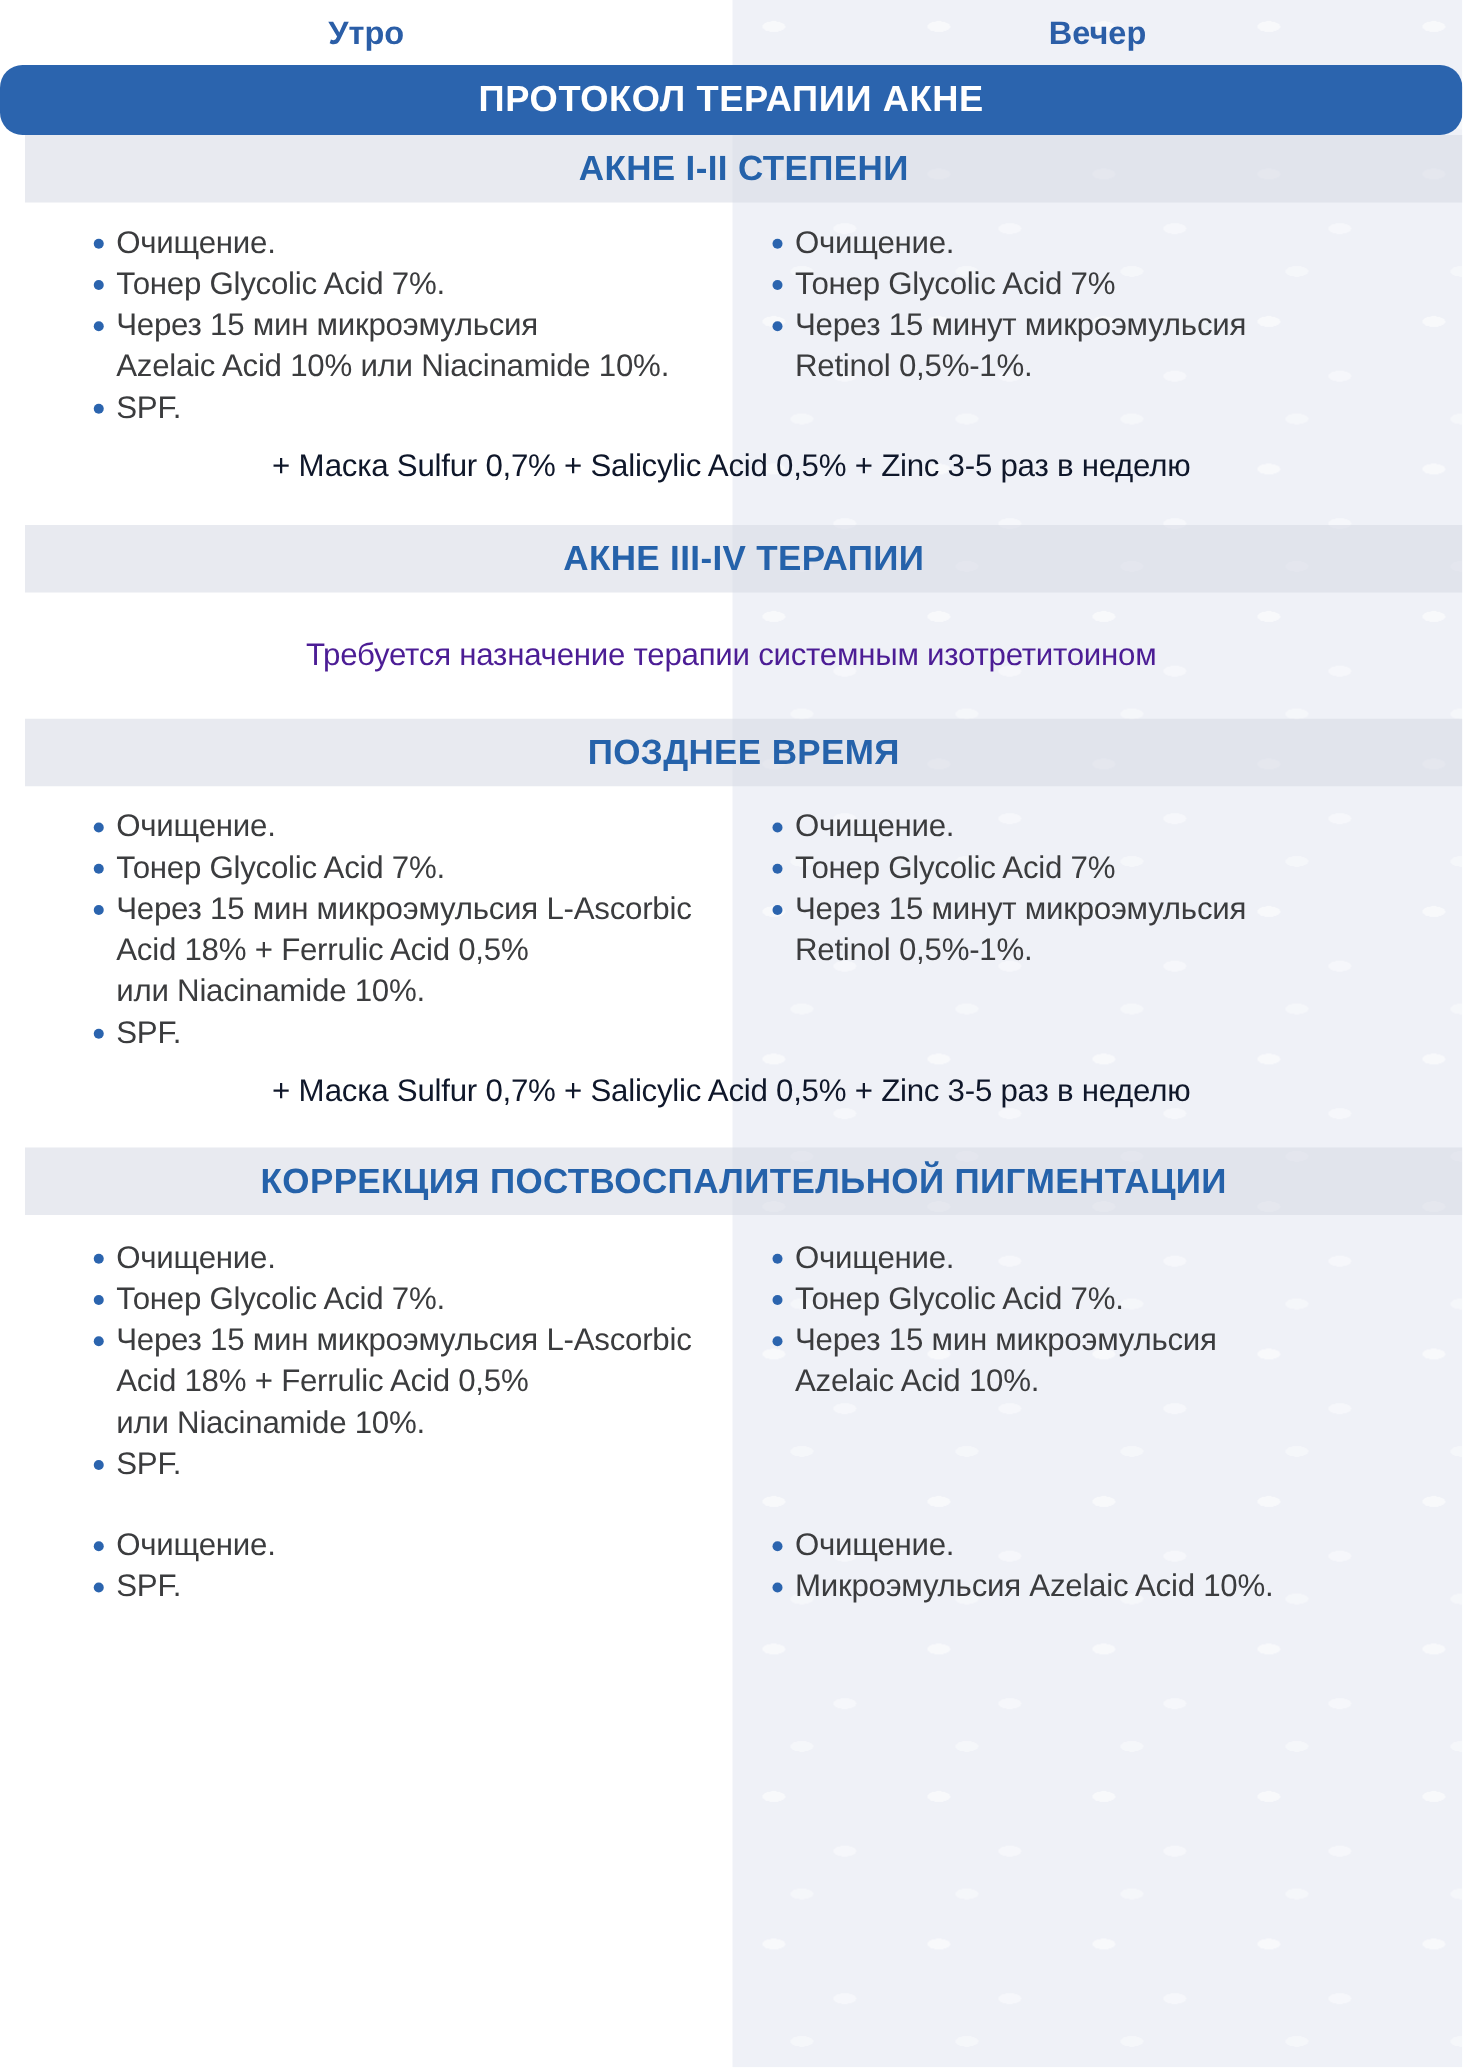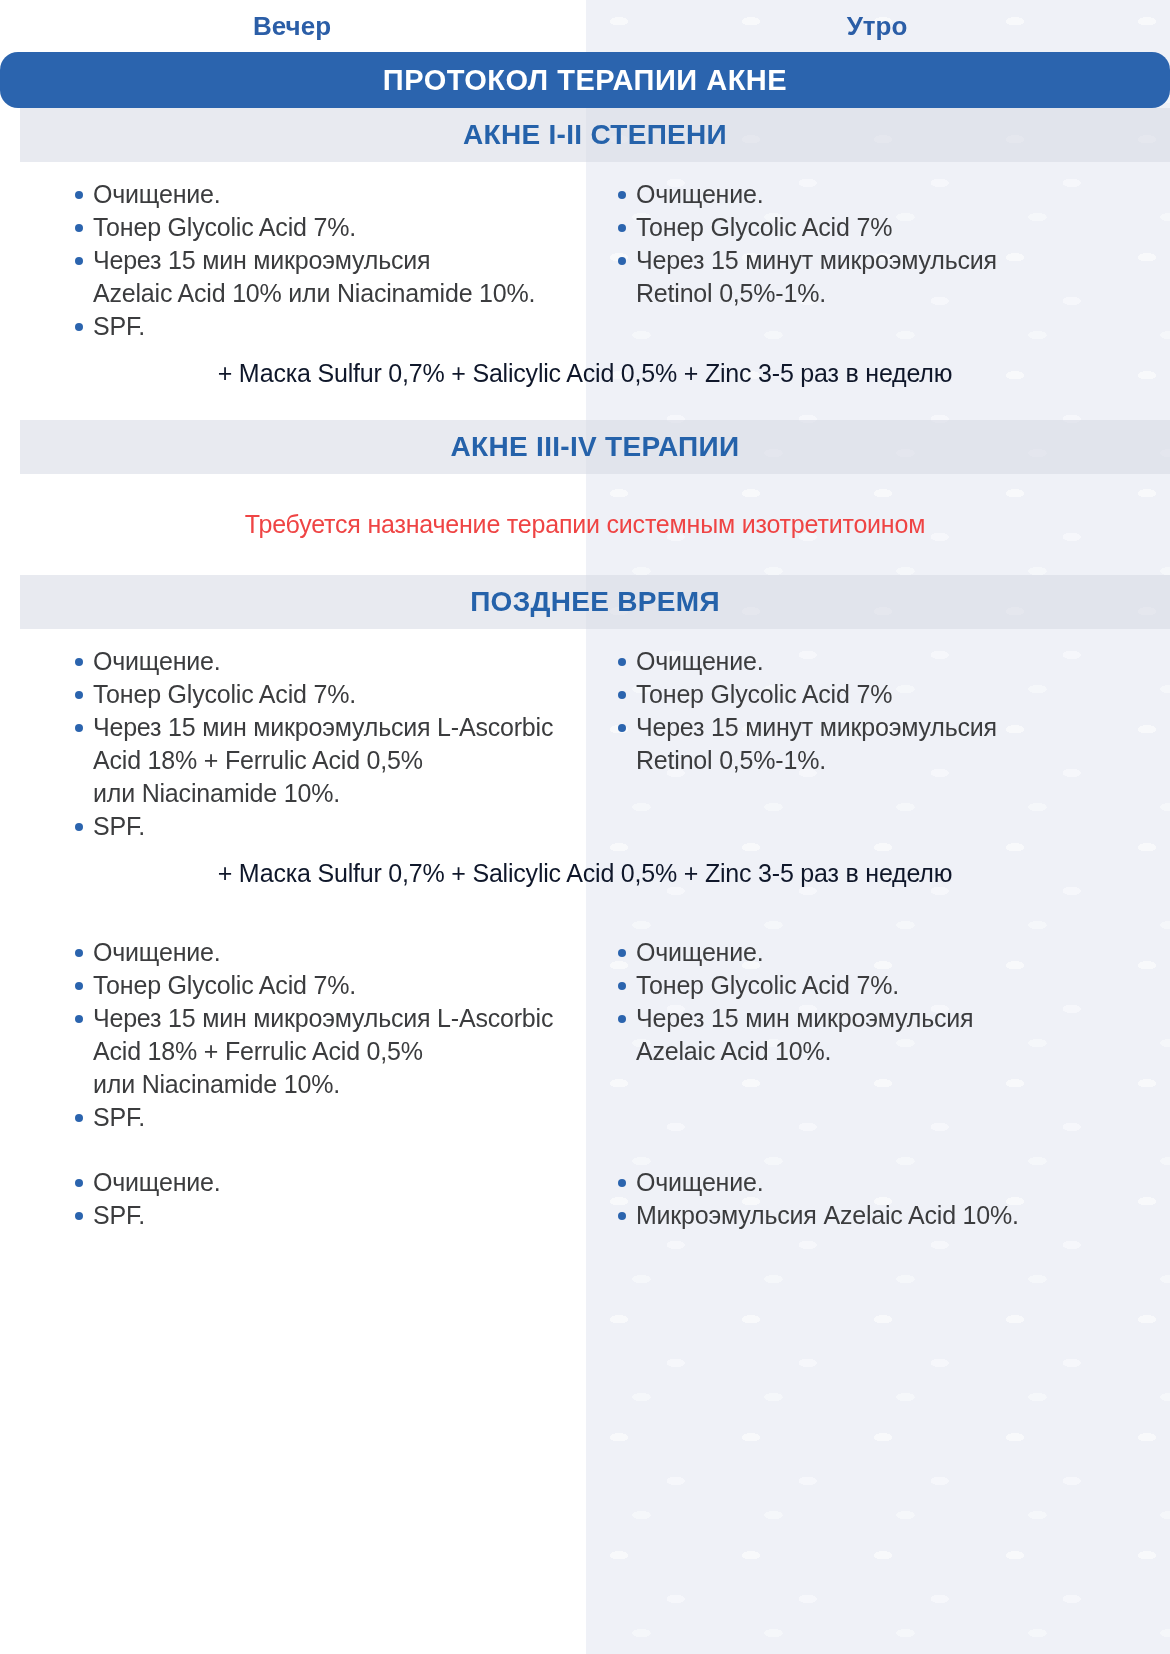--- a/index.html
+++ b/index.html
@@ -61,35 +61,35 @@
 
   .note{
     font-size:25px;letter-spacing:-0.2px;color:#0f172a;
     text-align:center;margin:14px 0 0 0;line-height:33px;
   }
 
   
   .s1 .cols{padding-top:16px;}
   .s1 .note{margin-bottom:30px;}
   .center-row{height:101px;display:flex;align-items:center;justify-content:center;}
-  .center-row p{margin:0;font-size:25px;letter-spacing:-0.2px;color:#ef4444;}
+  .center-row p{margin:0;font-size:25px;letter-spacing:-0.2px;color:#4c1d95;}
   .s2 .cols{padding-top:16px;}
   .s2 .note{margin-bottom:28px;}
   .s3 .cols{padding:18px 0 2px 0;}
   .s4 .cols{padding-top:30px;}
 </style>
 </head>
 <body>
 
 <div class="page">
   <div class="right-bg"></div>
 
   <div class="row col-headers">
+    <div class="col-header morning">Утро</div>
     <div class="col-header evening">Вечер</div>
-    <div class="col-header morning">Утро</div>
   </div>
 
   <div class="row banner">
     <span>ПРОТОКОЛ ТЕРАПИИ АКНЕ</span>
   </div>
 
   <div class="row band">
     <span class="band-title">АКНЕ I-II СТЕПЕНИ</span>
   </div>
   <div class="row content s1">
@@ -142,20 +142,23 @@
           <li><span class="li-text">Очищение.</span></li>
           <li><span class="li-text">Тонер Glycolic Acid 7%</span></li>
           <li><span class="li-text">Через 15 минут микроэмульсия
 Retinol 0,5%-1%.</span></li>
         </ul>
       </div>
     </div>
     <p class="note">+ Маска Sulfur 0,7% + Salicylic Acid 0,5% + Zinc 3-5 раз в неделю</p>
   </div>
 
+  <div class="row band">
+    <span class="band-title">КОРРЕКЦИЯ ПОСТВОСПАЛИТЕЛЬНОЙ ПИГМЕНТАЦИИ</span>
+  </div>
   <div class="row content s3">
     <div class="cols">
       <div class="cell left">
         <ul class="items">
           <li><span class="li-text">Очищение.</span></li>
           <li><span class="li-text">Тонер Glycolic Acid 7%.</span></li>
           <li><span class="li-text">Через 15 мин микроэмульсия L-Ascorbic
 Acid 18% + Ferrulic Acid 0,5%
 или Niacinamide 10%.</span></li>
           <li><span class="li-text">SPF.</span></li>

